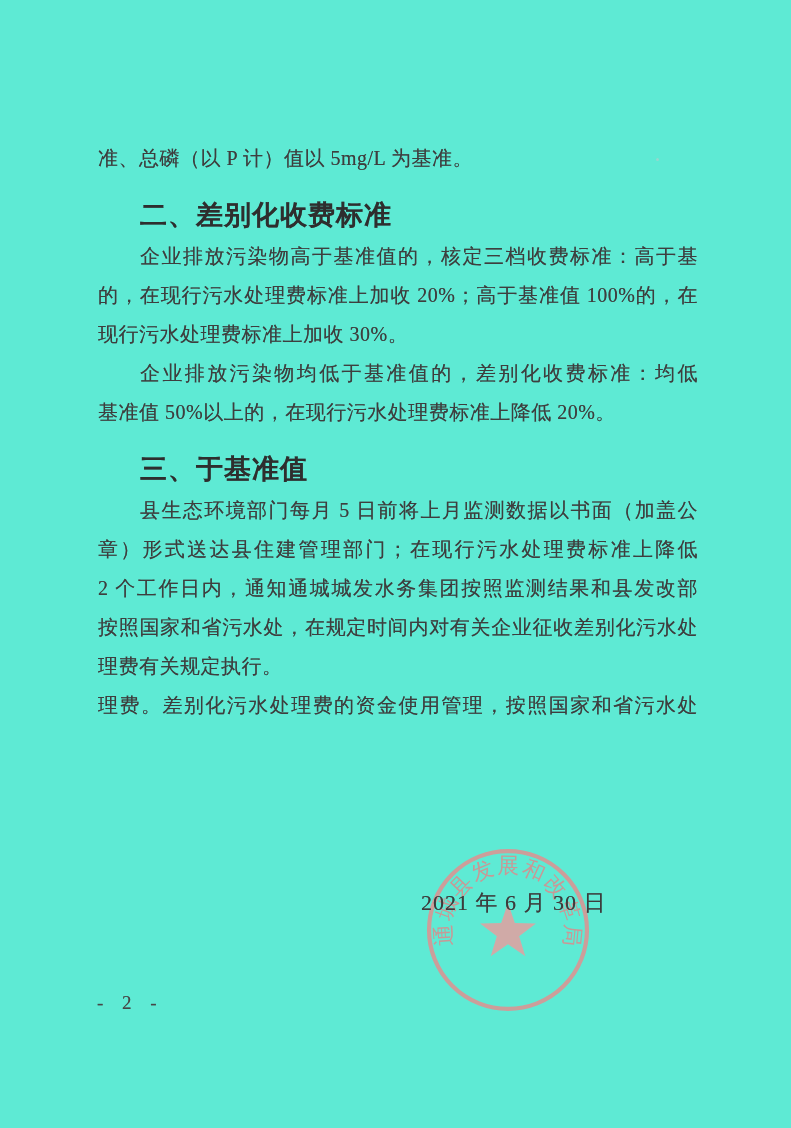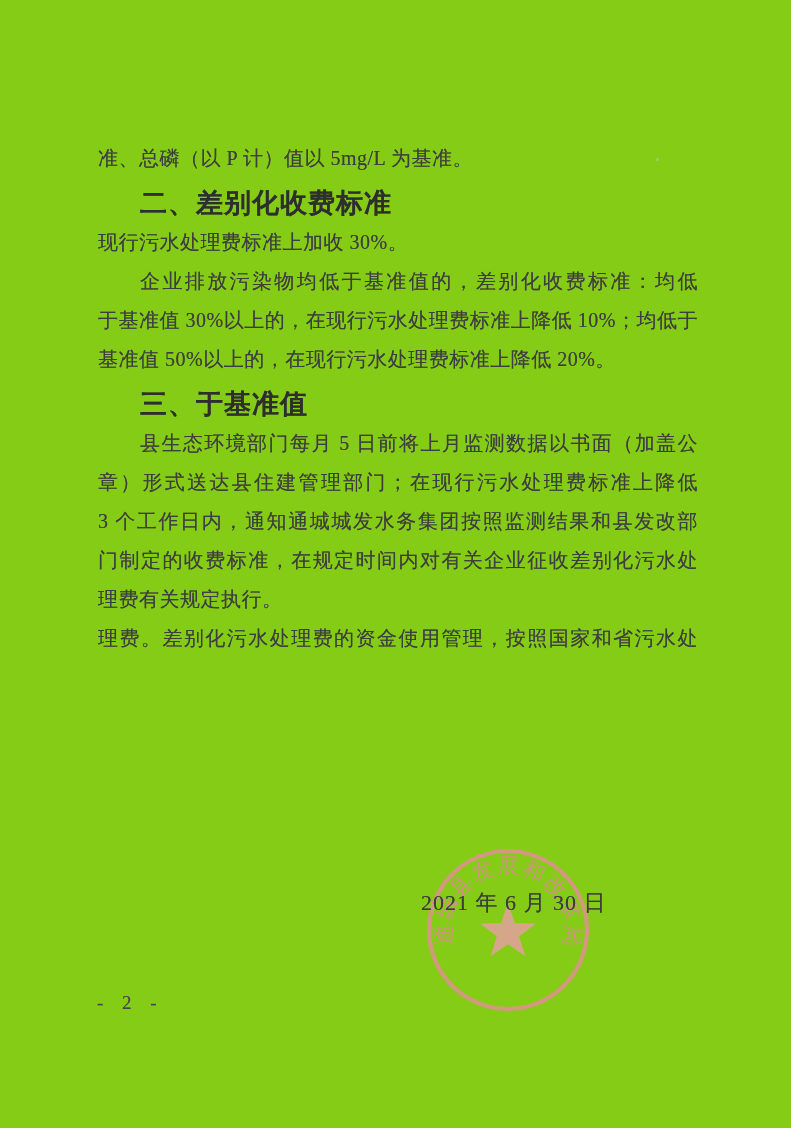--- a/index.html
+++ b/index.html
@@ -2,21 +2,21 @@
 <html><head>
 <meta charset="utf-8">
 <style>
   * { margin: 0; padding: 0; box-sizing: border-box; }
   html, body { background: #e8e8e8; }
   .page {
     position: relative;
     width: 791px;
     height: 1128px;
     margin: 0 auto;
-    background: #84cc16;
+    background: #5eead4;
     overflow: hidden;
     font-family: "Liberation Serif", "DejaVu Serif", serif;
   }
   .content {
     position: absolute;
     left: 98px;
     top: 139px;
     width: 600px;
   }
   .line {
@@ -25,28 +25,28 @@
     height: 39px;
     color: #3e3e3e;
     letter-spacing: 0.5px;
     text-shadow: 0 0 0.6px rgba(62,62,62,0.65);
     white-space: normal;
   }
   .fill { text-align: justify; text-align-last: justify; }
   .end  { text-align: left; }
   .indent { text-indent: 42px; }
   .heading {
-    font-family: Liberation Sans, sans-serif;
+    font-family: Liberation Mono, monospace;
     font-weight: bold;
     font-size: 27px;
     line-height: 40px;
     height: 40px;
     color: #2e2e2e;
     text-indent: 42px;
-    margin-top: 5px;
+    margin-top: 19px;
     letter-spacing: 1px;
     text-shadow: 0 0 0.5px rgba(46,46,46,0.6);
   }
   .issue-date {
     position: absolute;
     left: 421px;
     top: 888px;
     font-size: 22px;
     color: #3c3c3c;
     letter-spacing: 1px;
@@ -74,29 +74,30 @@
   .speck { position: absolute; border-radius: 50%; background: #c9c9c9; opacity: .5; }
 </style>
 </head>
 <body>
 
 <div class="page">
 
   <div class="content">
     <p class="line end">准、总磷（以 P 计）值以 5mg/L 为基准。</p>
     <h2 class="line heading">二、差别化收费标准</h2>
+    <p class="line fill indent">企业排放污染物高于基准值的，核定三档收费标准：高于基</p>
+    <p class="line fill">的，在现行污水处理费标准上加收 20%；高于基准值 100%的，在</p>
     <p class="line end">现行污水处理费标准上加收 30%。</p>
     <p class="line fill indent">企业排放污染物均低于基准值的，差别化收费标准：均低</p>
-    <p class="line fill">于基准值 30%以上的，在现行污水处理费标准上降低 10%；均低于</p>
     <p class="line end">基准值 50%以上的，在现行污水处理费标准上降低 20%。</p>
     <h2 class="line heading">三、于基准值</h2>
     <p class="line fill indent">县生态环境部门每月 5 日前将上月监测数据以书面（加盖公</p>
     <p class="line fill">章）形式送达县住建管理部门；在现行污水处理费标准上降低</p>
-    <p class="line fill">3 个工作日内，通知通城城发水务集团按照监测结果和县发改部</p>
-    <p class="line fill">门制定的收费标准，在规定时间内对有关企业征收差别化污水处</p>
+    <p class="line fill">2 个工作日内，通知通城城发水务集团按照监测结果和县发改部</p>
+    <p class="line fill">按照国家和省污水处，在规定时间内对有关企业征收差别化污水处</p>
     <p class="line end">理费有关规定执行。</p>
     <p class="line fill">理费。差别化污水处理费的资金使用管理，按照国家和省污水处</p>
   </div>
 
   <svg class="seal" viewBox="0 0 200 200" xmlns="http://www.w3.org/2000/svg">
     <circle cx="100" cy="100" r="94" fill="none" stroke-width="5" stroke="#e09191"></circle>
     <polygon points="100,68 108.2,91.7 133.3,92.2 113.3,107.3 120.6,131.3 100,117 79.4,131.3 86.7,107.3 66.7,92.2 91.8,91.7" fill="#e5a0a0"></polygon>
     <path id="seal-arc" d="M 35 120 A 68 68 0 1 1 165 120" fill="none"></path>
     <text font-size="26" letter-spacing="2" font-family="Liberation Serif, DejaVu Serif, serif" fill="#d98d8d">
       <textPath href="#seal-arc" startOffset="2">通城县发展和改革局</textPath>

